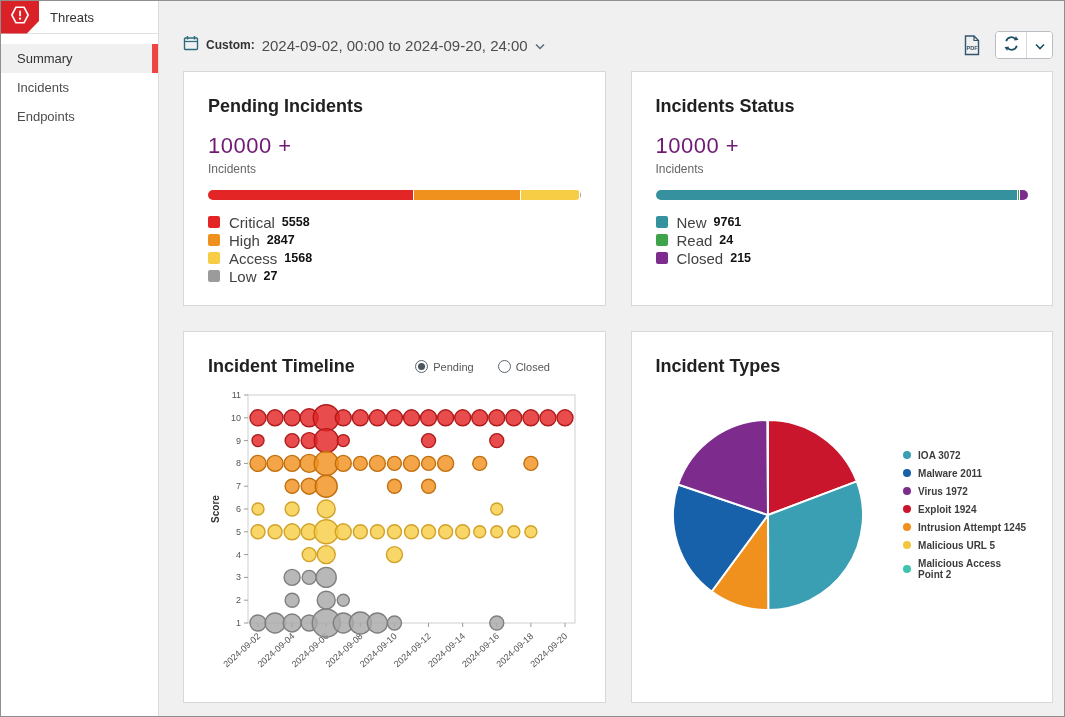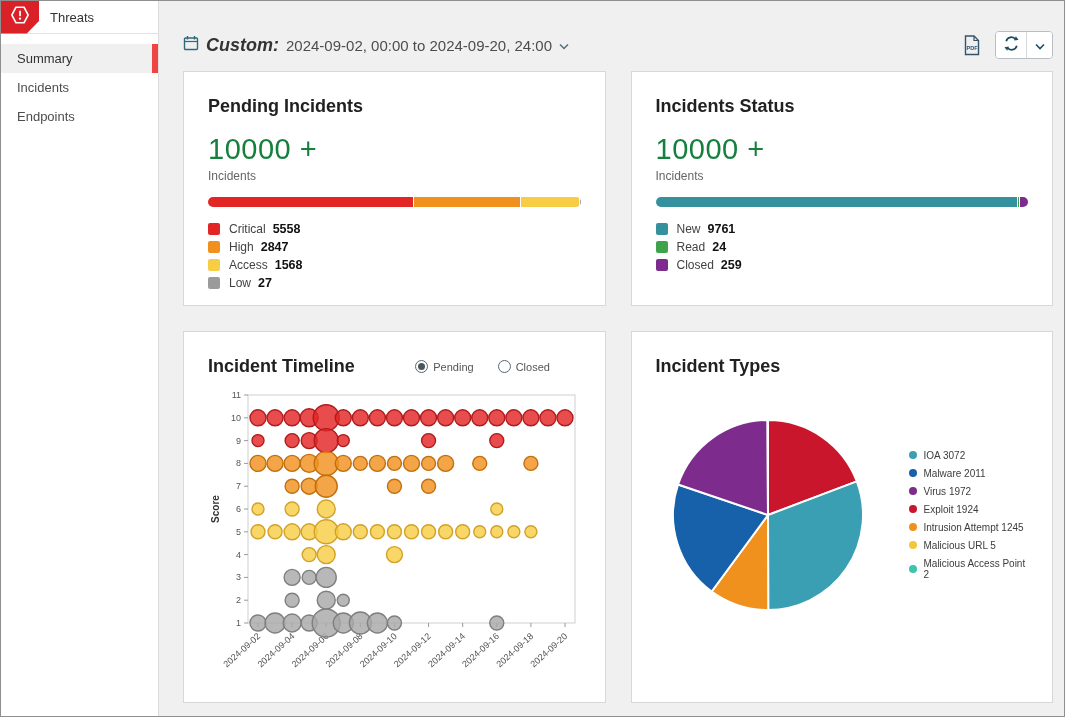--- a/index.html
+++ b/index.html
@@ -44,21 +44,21 @@
   }
   
   .main {
     flex:1; min-width:0;
     background:#f0f0f1;
     padding:30px 11px 0 24px;
     display:flex; flex-direction:column;
   }
   .toolbar { display:flex; align-items:center; height:28px; flex:0 0 28px; }
   .date-picker { display:flex; align-items:center; gap:7px; cursor:pointer; }
-  .date-label { font-size:18px; font-weight:bold; color:#333;font-style:italic; }
+  .date-label { font-size:12px; font-weight:bold; color:#333; }
   .date-value { font-size:15px; color:#4d4d4d; }
   .toolbar-right { margin-left:auto; display:flex; align-items:center; gap:14px; }
   .icon-btn { background:none; border:none; padding:0; cursor:pointer; display:flex; }
   .split-btn {
     display:flex; align-items:stretch; height:28px;
     background:#fff; border:1px solid #b7bdc2; border-radius:4px;
     overflow:hidden;
   }
   .split-cell { display:flex; align-items:center; justify-content:center; width:30px; cursor:pointer; background:#fff; border:none; padding:0; }
   .split-cell + .split-cell { border-left:1px solid #d5d9dc; width:26px; }
@@ -70,51 +70,51 @@
     grid-template-rows:235px 372px;
     gap:25px;
   }
   .card {
     background:#fff;
     border:1px solid #d8d8d8;
     padding:24px 24px 16px 24px;
     overflow:hidden;
   }
   .card-title { font-size:18px; font-weight:bold; color:#212121; }
-  .big-number { font-size:29px; color:#15803d; margin-top:16px; letter-spacing:0.5px; }
+  .big-number { font-size:22px; color:#701a75; margin-top:16px; letter-spacing:0.5px; }
   .big-caption { font-size:12px; color:#666; margin-top:3px; }
   .stacked-bar {
     margin-top:14px; height:10px;
     display:flex; gap:1px;
     border-radius:5px; overflow:hidden;
   }
   .bar-seg { height:100%; }
   .legend { margin-top:13px; }
   .legend-row { display:flex; align-items:center; height:18px; }
   .swatch { width:12px; height:12px; border-radius:2px; flex:0 0 12px; }
-  .leg-label { font-size:12px; color:#424242; margin-left:9px; }
+  .leg-label { font-size:15px; color:#424242; margin-left:9px; }
   .leg-value { font-size:12.5px; color:#111; font-weight:bold; margin-left:7px; }
   
   .chart-head { display:flex; align-items:center;text-align:right; }
   .chart-controls { flex:1; display:flex; justify-content:center; gap:24px; margin-left:30px; }
   .radio-item { display:inline-flex; align-items:center; gap:5px; cursor:pointer; }
   .radio {
     width:13px; height:13px; border:1px solid #5a666e; border-radius:50%;
     display:inline-block; position:relative; background:#fff;
   }
   .radio.checked::after {
     content:""; position:absolute; inset:2px;
     background:#4a565e; border-radius:50%;
   }
   .radio-label { font-size:11px; color:#555; }
   .timeline-wrap { margin-top:8px; }
   
   .pie-wrap { display:flex; align-items:center; margin-top:10px; }
   .pie-legend { margin-left:38px; display:flex; flex-direction:column; gap:7px; }
-  .pie-leg-row { display:flex; align-items:center; gap:7px; }
+  .pie-leg-row { display:flex; align-items:center; gap:7px;font-weight:bold; }
   .pie-dot { width:8px; height:8px; border-radius:50%; flex:0 0 8px; }
   .pie-leg-label { font-size:10px; color:#3c3c3c; }
 </style>
 </head>
 <body>
 
 <div class="page">
 
   <aside class="sidebar">
     <div class="side-head">
@@ -239,21 +239,21 @@
               <span class="leg-value">9761</span>
             </div>
             <div class="legend-row">
               <span class="swatch" style="background: rgb(63, 163, 74);"></span>
               <span class="leg-label">Read</span>
               <span class="leg-value">24</span>
             </div>
             <div class="legend-row">
               <span class="swatch" style="background: rgb(125, 44, 141);"></span>
               <span class="leg-label">Closed</span>
-              <span class="leg-value">259</span>
+              <span class="leg-value">215</span>
             </div>
           </div>
       </section>
 
       <section class="card">
         <div class="chart-head">
           <div class="card-title">Incident Timeline</div>
           <div class="chart-controls">
               <span class="radio-item">
                 <span class="radio checked"></span>

